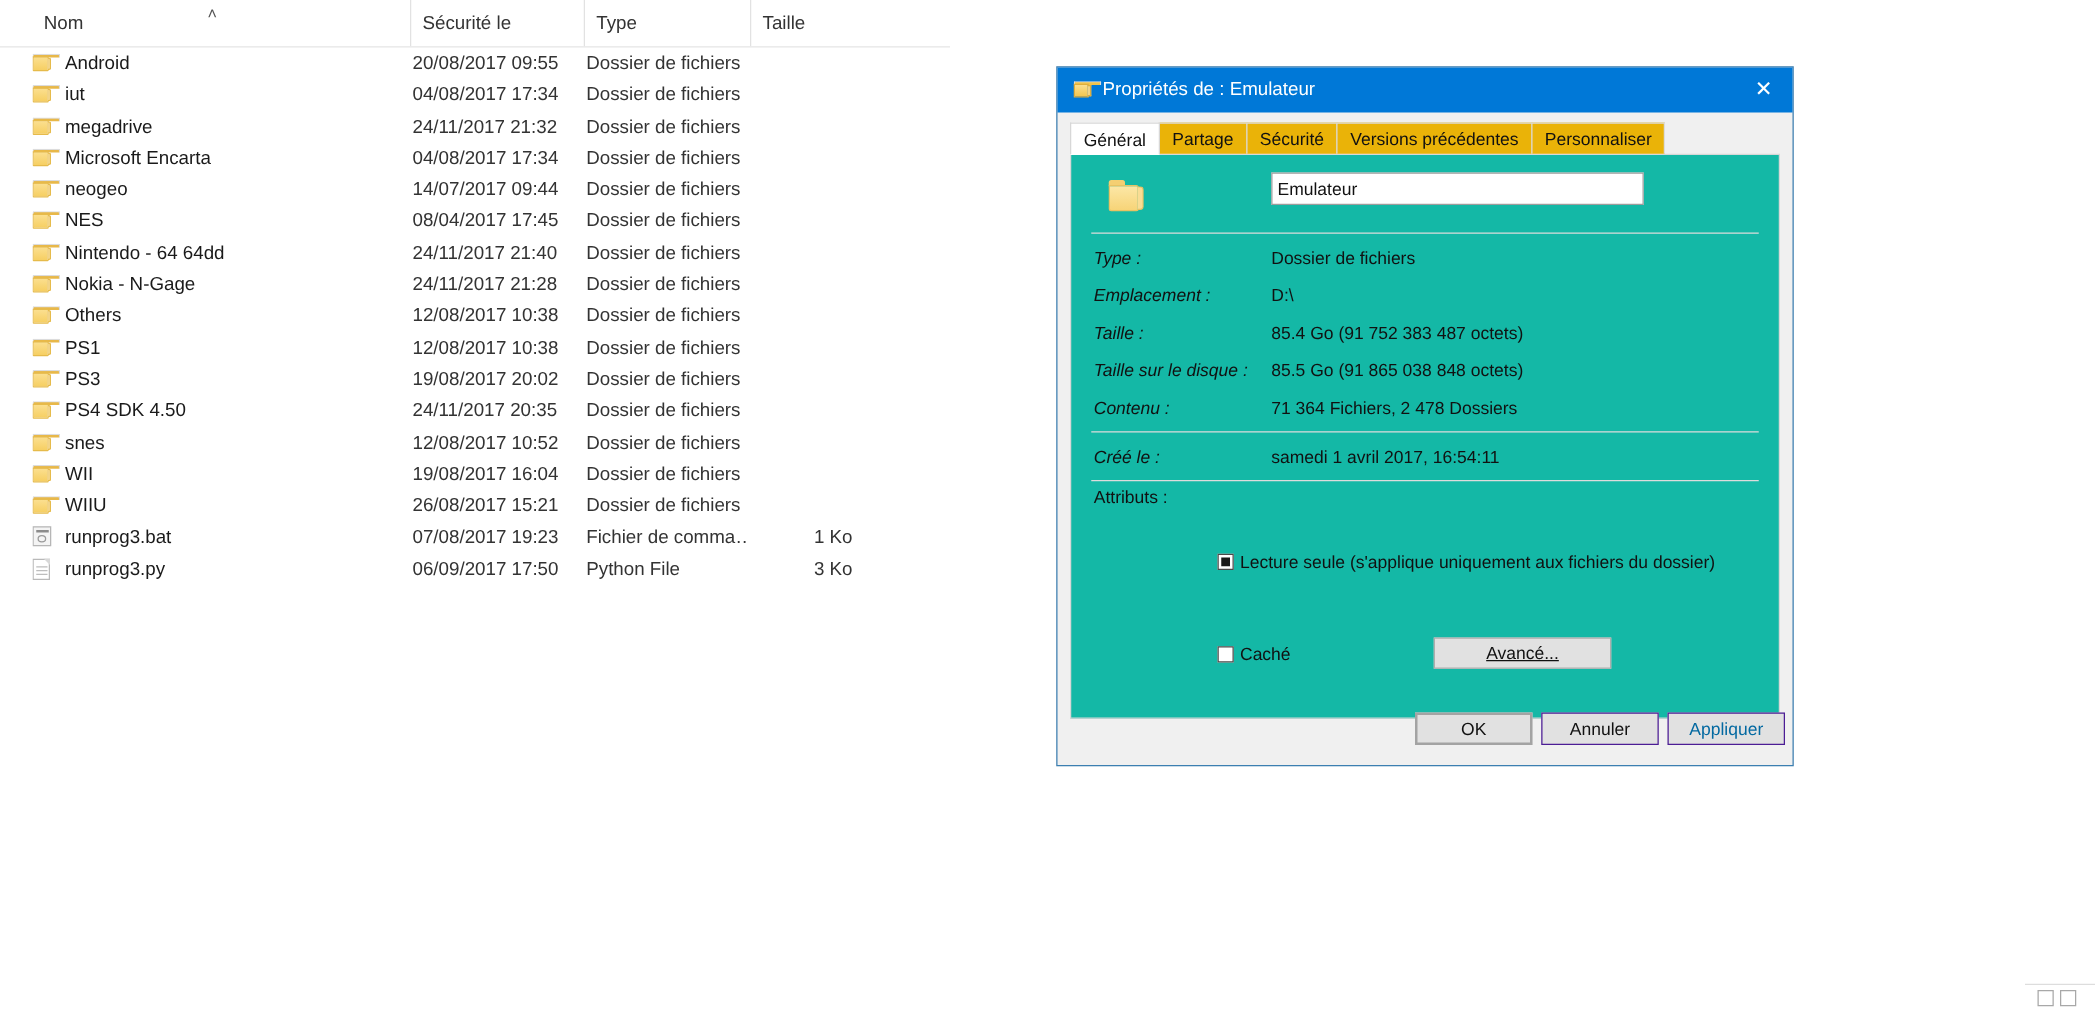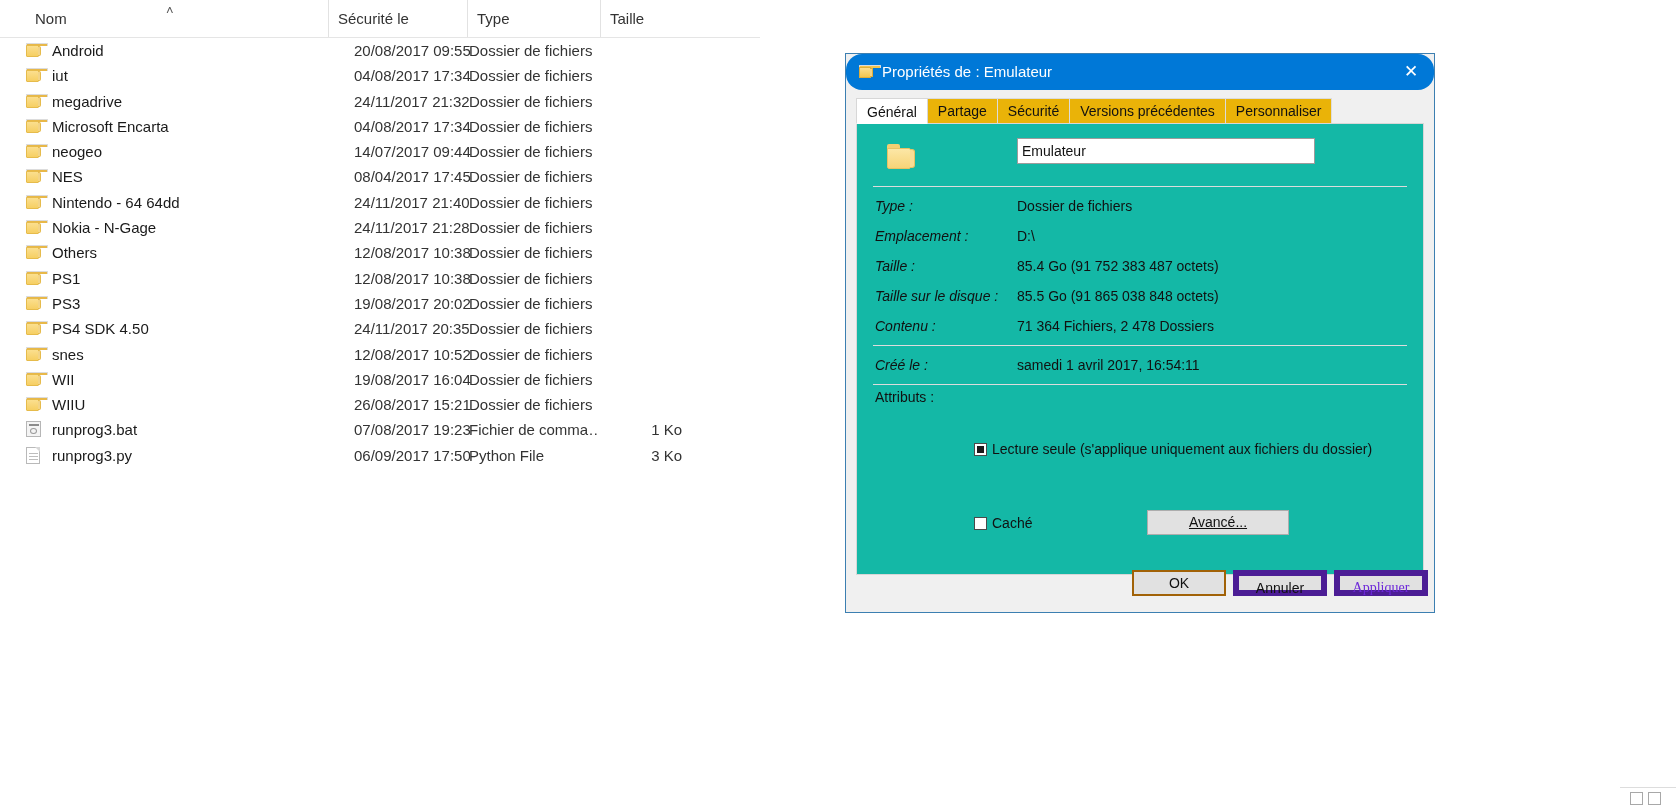--- a/index.html
+++ b/index.html
@@ -69,21 +69,21 @@
     top: 0;
     height: 25.3px;
     line-height: 25.3px;
     font-size: 15px;
     color: #222222;
     box-sizing: border-box;
     white-space: nowrap;
     overflow: hidden;
   }
   .cell.name  { left: 26px; width: 300px; color: #1a1a1a; padding-left: 26px; }
-  .cell.date  { left: 330px; width: 140px; color: #333333; margin-left: 24px; }
+  .cell.date  { left: 330px; width: 140px; color: #333333; }
   .cell.type  { left: 469px; width: 130px; color: #333333; }
   .cell.size  { left: 600px; width: 82px; color: #333333; text-align: right; }
 
   
   .ficon {
     position: absolute;
     left: 0px;
     top: 5px;
     width: 17px;
     height: 15px;
@@ -202,21 +202,20 @@
     border: 1px solid #3c7fb1;
     box-sizing: border-box;
     box-shadow: 0 0 0 0 rgba(0,0,0,0);
   }
 
   .titlebar {
     position: relative;
     height: 36px;
     background: #0078d7;
     color: #ffffff;
-    border-radius: 16px;
   }
   .titlebar .tb-icon {
     position: absolute;
     left: 13px;
     top: 11px;
     width: 15px;
     height: 14px;
   }
   .titlebar .tb-icon .tab {
     position:absolute; left:0; top:0; width:6px; height:3px;
@@ -441,30 +440,30 @@
   .dlg-btn {
     position: absolute;
     top: 14px;
     width: 94px;
     height: 26px;
     line-height: 24px;
     text-align: center;
     font-size: 14px;
     color: #111111;
     background: #e1e1e1;
-    border: 6px solid #4c1d95;
+    border: 1px solid #4c1d95;
     box-sizing: border-box;
     font-family: "Liberation Sans", sans-serif;
   }
   .dlg-btn.default {
-    border: 2px solid #a16207;
+    border: 2px solid #a3a3a3;
     background: #e1e1e1;
     line-height: 22px;
   }
-  .dlg-btn.disabled { color: #6d28d9; font-family: Liberation Serif, serif; }
+  .dlg-btn.disabled { color: #0369a1; }
   .btn-ok      { left: 286px; }
   .btn-cancel  { left: 387px; }
   .btn-apply   { left: 488px; }
 </style>
 </head>
 <body>
 
 <div id="root">
 
   <div class="explorer">

